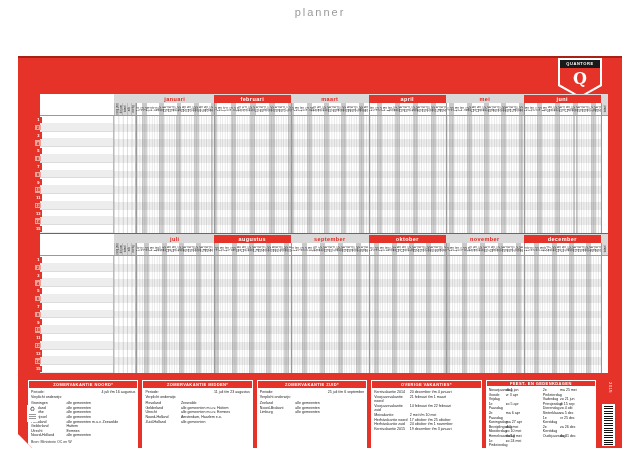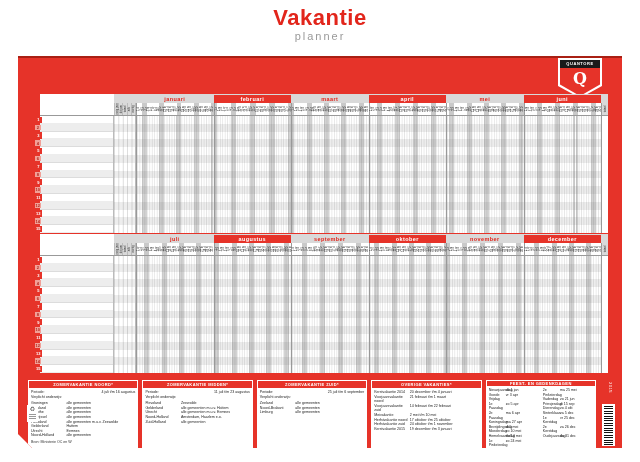--- a/index.html
+++ b/index.html
@@ -80,21 +80,20 @@
   .codetext{position:absolute;right:9px;top:324px;color:#fff;font-size:4px;writing-mode:vertical-rl;letter-spacing:.5px;}
   .eco{position:absolute;left:9px;top:347px;width:11px;height:17px;background:#fff;
     display:flex;flex-direction:column;align-items:center;padding:1px;}
   .eco .glyph{font-size:6px;line-height:7px;color:#555;}
   .eco .ln{width:7px;height:1px;background:#999;margin-top:1px;}
 </style>
 </head>
 <body>
 
 <div class="pagehead">
-  <div class="ptitle">Vakantie</div>
   <div class="psub">planner</div>
 </div>
 
 <div class="sheet">
   <div class="logo">
     <div class="logo-in">
       <div class="logo-bar">QUANTORE</div>
       <div class="logo-q">Q</div>
     </div>
   </div>

